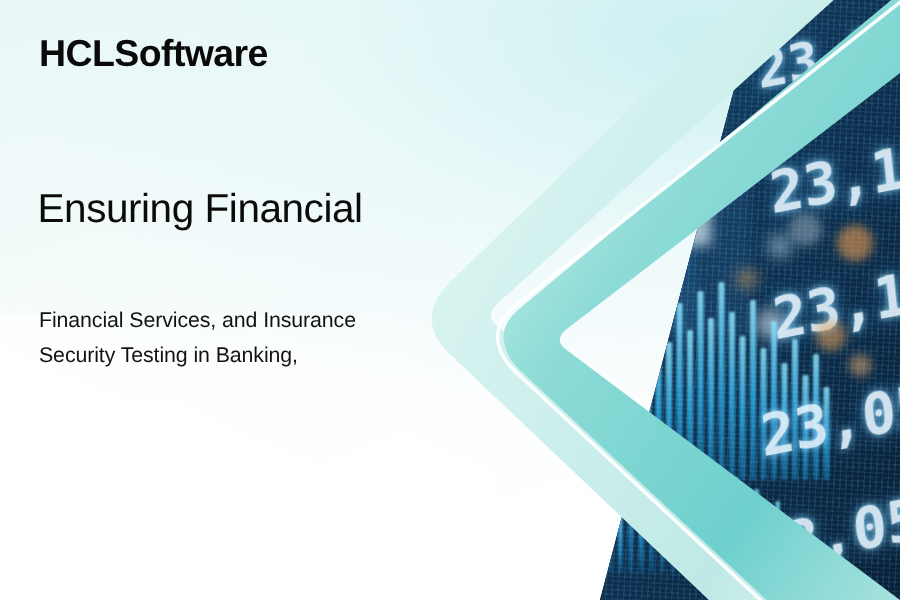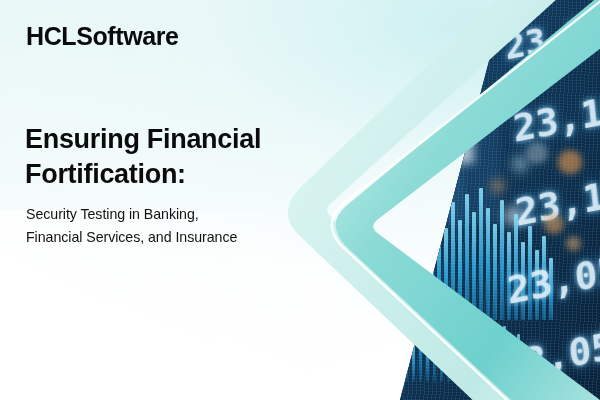--- a/index.html
+++ b/index.html
@@ -66,21 +66,21 @@
   
   .chev{position:absolute;left:0;top:0;width:600px;height:400px;}
 
   
   .logo{position:absolute;left:26px;top:24px;font-size:25px;color:#0a0a0a;
       letter-spacing:-.4px;line-height:1;}
   .logo .hcl{font-weight:700;font-stretch:condensed;}
   .logo .sw{font-weight:800;}
 
   .headline{position:absolute;left:25px;top:122px;width:300px;
-      font-size:27px;font-weight:700;line-height:1.3;color:#0b0b0b;
+      font-size:27px;font-weight:400;line-height:1.3;color:#0b0b0b;
       letter-spacing:-.3px;}
   .headline span{display:block;}
 
   .subhead{position:absolute;left:26px;top:203px;width:275px;
       font-size:14.2px;font-weight:400;line-height:1.62;color:#121212;
       letter-spacing:-.05px;}
   .subhead span{display:block;}
 </style>
 </head>
 <body>
@@ -212,21 +212,20 @@
 
     <rect x="0" y="170" width="360" height="230" fill="url(#gFadeBL)"></rect>
   </svg>
 
   <div class="logo">
     <span class="hcl">HCL</span><span class="sw">Software</span>
   </div>
 
   <div class="headline">
     <span>Ensuring Financial</span>
-    <span>Fortification:</span>
   </div>
 
   <div class="subhead">
+    <span>Financial Services, and Insurance</span>
     <span>Security Testing in Banking,</span>
-    <span>Financial Services, and Insurance</span>
   </div>
 
 </div>
 
 </body></html>

